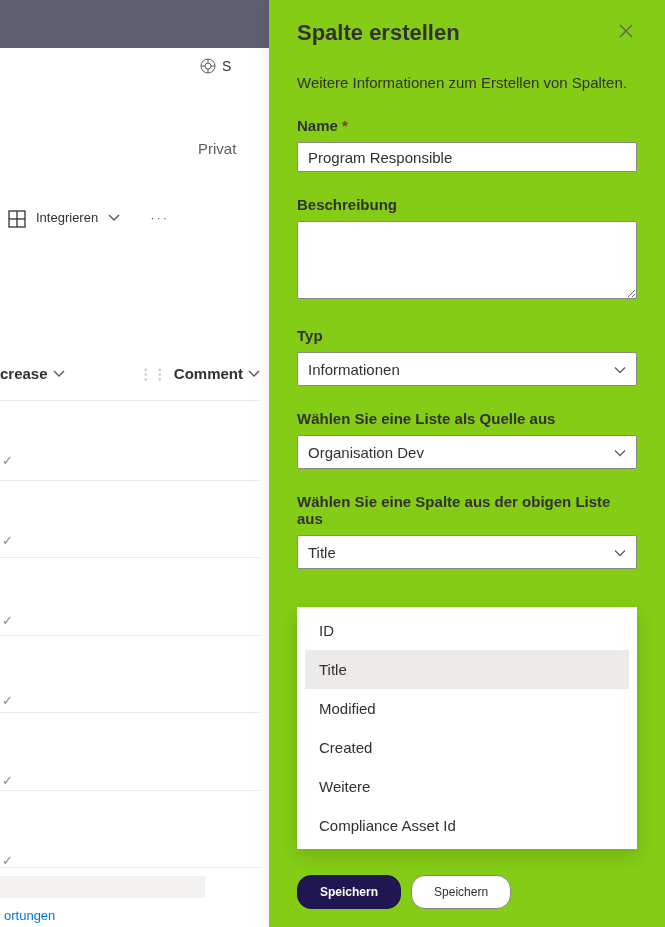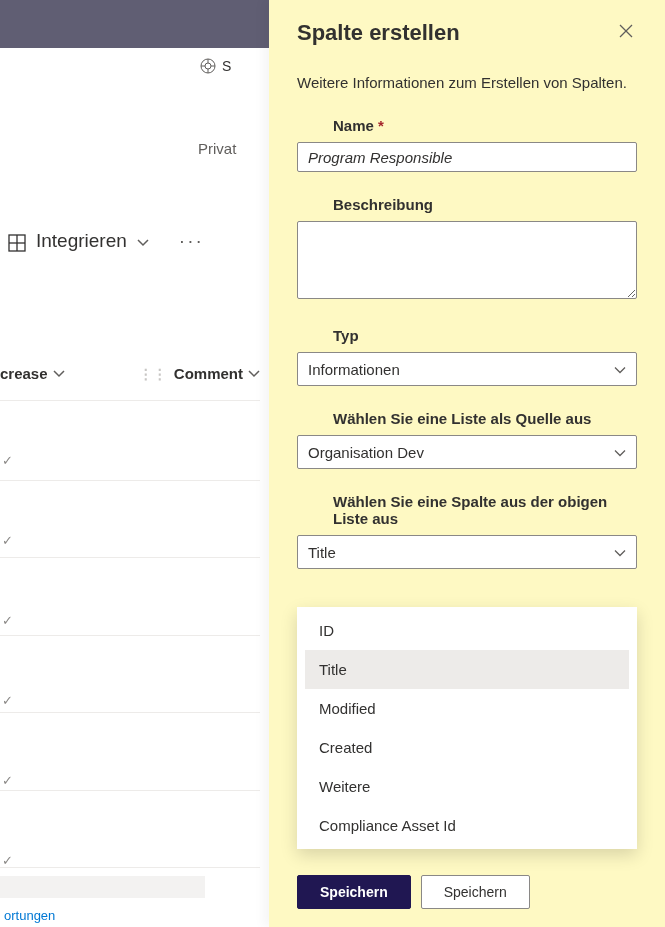--- a/index.html
+++ b/index.html
@@ -36,25 +36,25 @@
     font-size: 15px;
     color: #605e5c;
   }
   .bg-integrate {
     position: absolute;
     top: 210px;
     left: 0;
     width: 260px;
     height: 42px;
     display: flex;
-    align-items: flex-end;
+    align-items: flex-start;
     gap: 10px;
     padding-left: 8px;
     color: #323130;
-    font-size: 19px;
+    font-size: 13px;
   }
   .bg-cols {
     position: absolute;
     top: 365px;
     left: 0;
     width: 260px;
     display: flex;
     gap: 19px;
     font-size: 15px;
     color: #323130;
@@ -100,21 +100,21 @@
     top: 908px;
     font-size: 13px;
     color: #0078d4;
   }
   .panel {
     position: absolute;
     top: 0;
     right: 0;
     bottom: 0;
     width: 396px;
-    background: #fef9c3;
+    background: #84cc16;
     padding: 20px 28px 20px 28px;
     display: flex;
     flex-direction: column;
     box-shadow: -6px 0 10px rgba(0,0,0,0.04);
   }
   .panel-header {
     display: flex;
     justify-content: space-between;
     align-items: flex-start;
   }
@@ -139,36 +139,34 @@
   }
   .field {
     margin-top: 24px;
   }
   .field-label {
     font-size: 15px;
     font-weight: 600;
     color: #323130;
     display: block;
     margin-bottom: 8px;
-    margin-left: 36px;
   }
   .req { color: #a4262c; }
   .text-input, .select-box, .textarea {
     width: 100%;
     border: 1px solid #8a8886;
     border-radius: 2px;
     font-size: 15px;
     font-family: inherit;
     color: #323130;
     background: #fff;
   }
   .text-input {
     height: 30px;
     padding: 12px 10px;
-    font-style: italic;
   }
   .textarea {
     height: 78px;
     padding: 8px 10px;
     resize: both;
   }
   .select-box {
     height: 34px;
     padding: 0 30px 0 10px;
     display: flex;
@@ -204,23 +202,23 @@
   .panel-footer {
     position: absolute;
     bottom: 18px;
     left: 28px;
     display: flex;
     gap: 10px;
   }
   .btn {
     height: 34px;
     padding: 0 22px;
-    font-size: 14px;
+    font-size: 12px;
     font-family: inherit;
-    border-radius: 2px;
+    border-radius: 14px;
     cursor: pointer;
   }
   .btn-primary {
     background: #201752;
     color: #fff;
     border: 1px solid #201752;
     font-weight: 600;
   }
   .btn-secondary {
     background: #fff;

